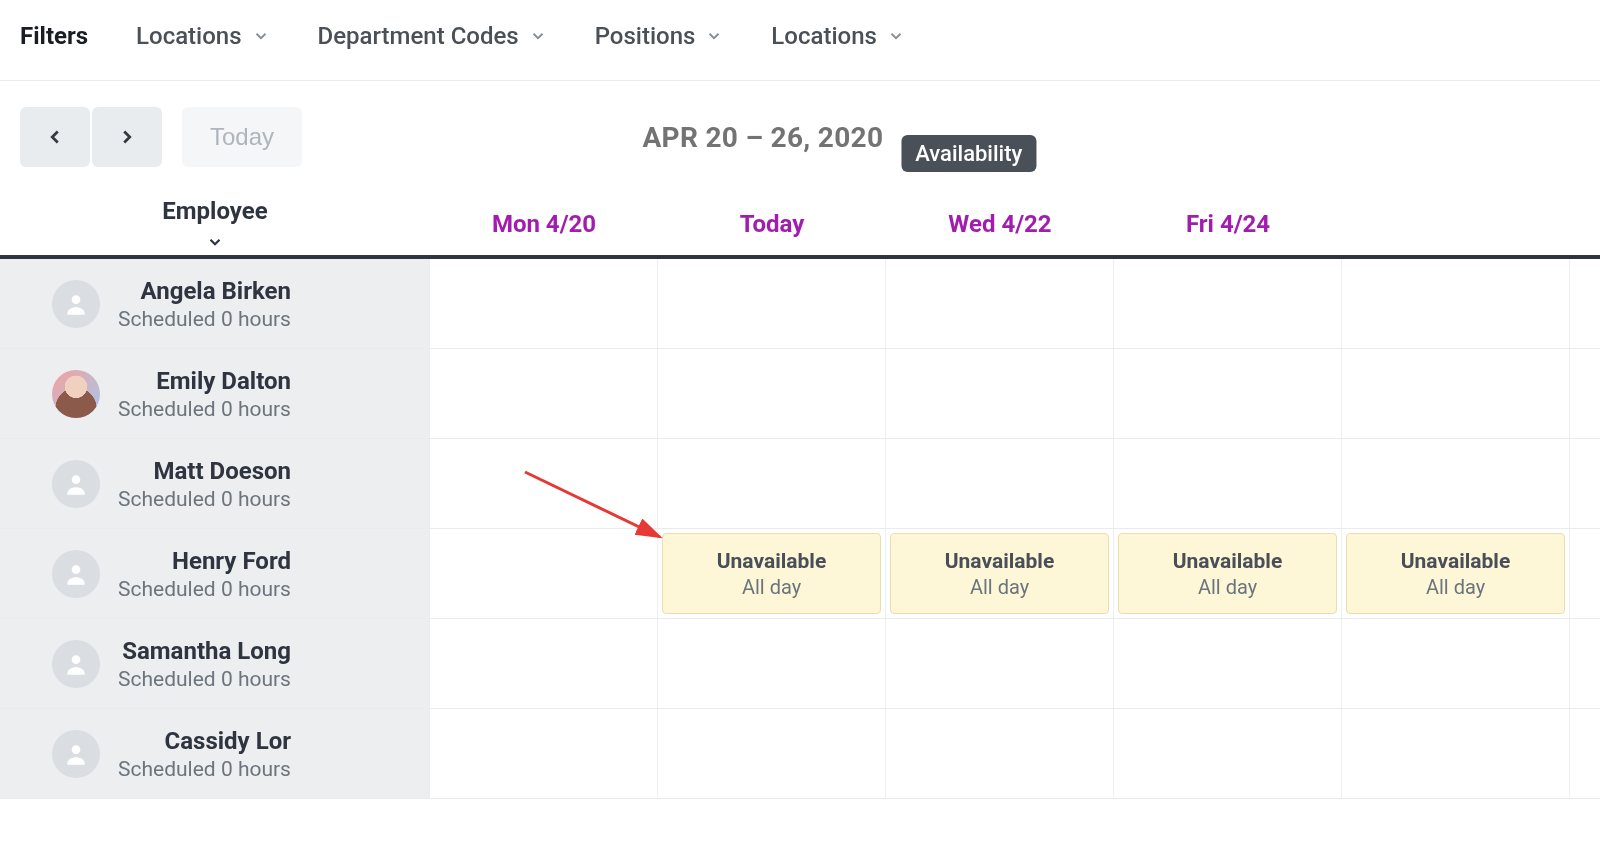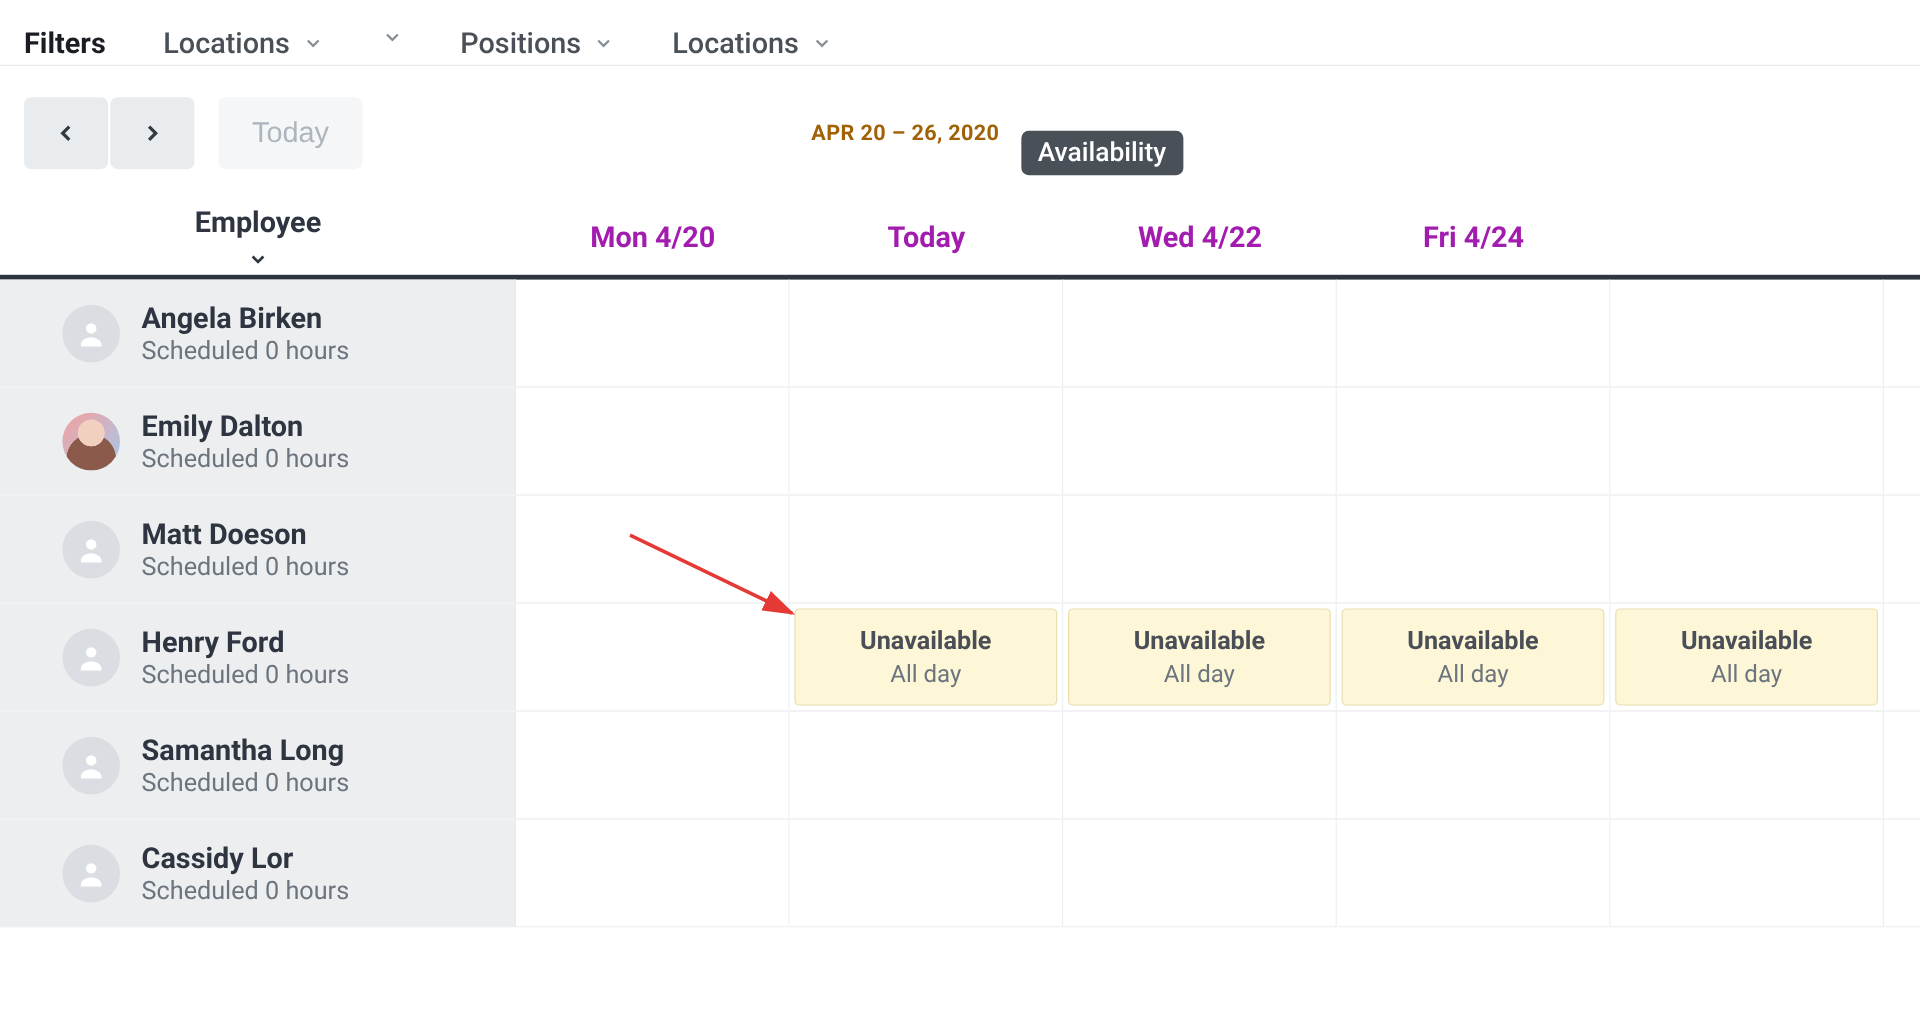--- a/index.html
+++ b/index.html
@@ -7,23 +7,23 @@
     font-family: -apple-system, BlinkMacSystemFont, "Segoe UI", Roboto, Helvetica, Arial, sans-serif;
     background: #fff;
     color: #2e3440;
     width: 1600px;
     overflow: hidden;
   }
 
   
   .filter-bar {
     display: flex;
-    align-items: flex-start;
+    align-items: center;
     gap: 48px;
-    padding: 22px 20px 4px 20px;
+    padding: 22px 20px 30px 20px;
     border-bottom: 1px solid #e9ecef;
     margin-left: 0;
   }
   .filter-label {
     font-size: 24px;
     font-weight: 700;
     color: #1a1d23;
   }
   .filter-item {
     display: flex;
@@ -72,23 +72,23 @@
   }
   .date-range-wrap {
     position: absolute;
     left: 50%;
     transform: translateX(-40%);
     display: flex;
     align-items: center;
     gap: 18px;
   }
   .date-range {
-    font-size: 18px;
+    font-size: 28px;
     font-weight: 700;
-    color: #a16207;
+    color: #737373;
     letter-spacing: 0.3px;
   }
   .badge {
     background: #495057;
     color: #fff;
     font-size: 22px;
     padding: 6px 14px;
     border-radius: 6px;
     font-weight: 500;
     margin-top: 32px;
@@ -133,20 +133,21 @@
   }
   .emp-cell {
     width: 430px;
     flex-shrink: 0;
     background: #eceef0;
     display: flex;
     align-items: center;
     gap: 18px;
     padding: 14px 20px 14px 52px;
     border-right: 1px solid #e9ecef;
+    text-align: right;
   }
   .avatar {
     width: 48px;
     height: 48px;
     border-radius: 50%;
     background: #dadde1;
     display: flex;
     align-items: center;
     justify-content: center;
     flex-shrink: 0;
@@ -208,20 +209,21 @@
   <div class="filter-label">Filters</div>
   <div class="filter-item">
     <span>Locations</span>
     <span class="chev">
       <svg width="18" height="18" viewBox="0 0 24 24" fill="none" stroke="currentColor" stroke-width="2.5">
           <polyline points="6 9 12 15 18 9"></polyline>
         </svg>
     </span>
   </div>
   <div class="filter-item">
+    <span>Department Codes</span>
     <span class="chev">
       <svg width="18" height="18" viewBox="0 0 24 24" fill="none" stroke="currentColor" stroke-width="2.5">
           <polyline points="6 9 12 15 18 9"></polyline>
         </svg>
     </span>
   </div>
   <div class="filter-item">
     <span>Positions</span>
     <span class="chev">
       <svg width="18" height="18" viewBox="0 0 24 24" fill="none" stroke="currentColor" stroke-width="2.5">

